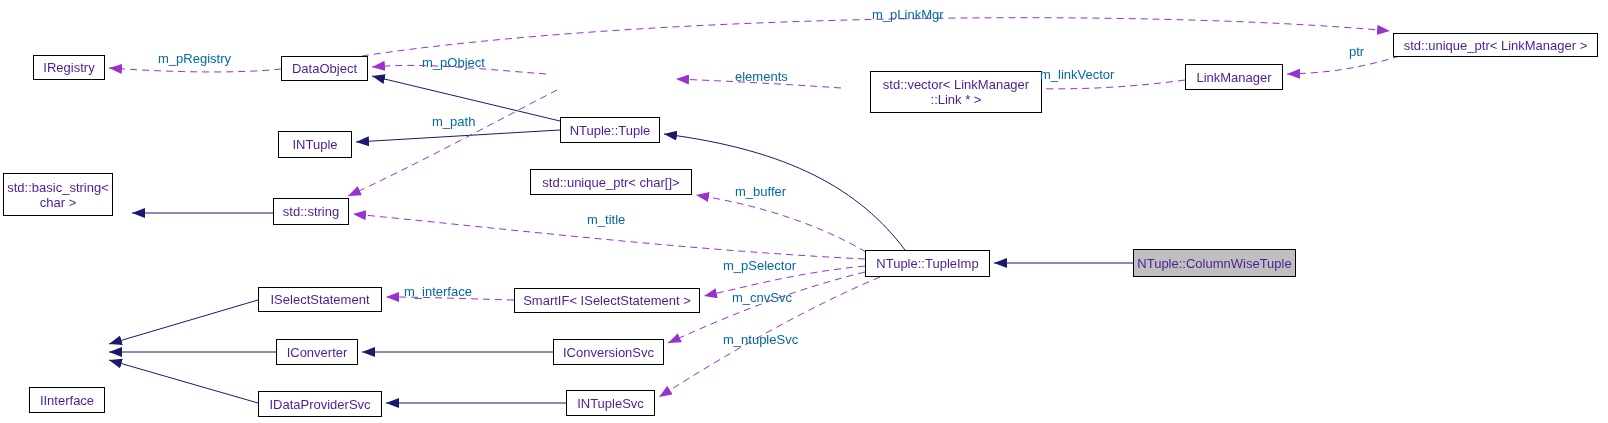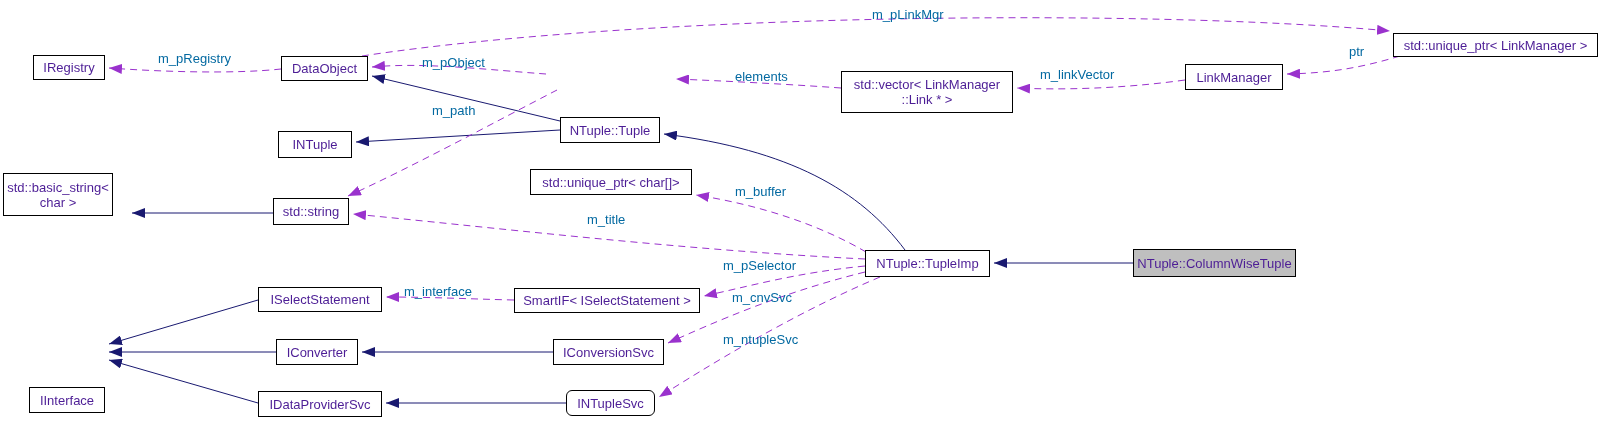--- a/index.html
+++ b/index.html
@@ -68,46 +68,46 @@
     <path class="dashed" d="M 866,252 C 820,225 760,205 696,195" marker-end="url(#arr-dash)"></path>
     <path class="dashed" d="M 865,266 C 795,273 755,285 704,296" marker-end="url(#arr-dash)"></path>
     <path class="dashed" d="M 865,272 C 780,293 715,322 668,343" marker-end="url(#arr-dash)"></path>
     <path class="dashed" d="M 880,277 C 790,315 705,368 659,397" marker-end="url(#arr-dash)"></path>
     <path class="dashed" d="M 514,300 C 470,299 430,297 386,297" marker-end="url(#arr-dash)"></path>
   </svg>
 
   <div class="node" style="left:33px;top:55px;width:72px;height:25px;">IRegistry</div>
   <div class="node" style="left:281px;top:56px;width:87px;height:25px;">DataObject</div>
   <div class="node" style="left:560px;top:117px;width:100px;height:26px;">NTuple::Tuple</div>
-  <div class="node" style="left:841px;top:71px;width:172px;height:42px;">std::vector&lt; LinkManager
+  <div class="node" style="left:870px;top:71px;width:172px;height:42px;">std::vector&lt; LinkManager
 ::Link * &gt;</div>
   <div class="node" style="left:1185px;top:64px;width:98px;height:26px;">LinkManager</div>
   <div class="node" style="left:1393px;top:33px;width:205px;height:24px;">std::unique_ptr&lt; LinkManager &gt;</div>
   <div class="node" style="left:278px;top:131px;width:74px;height:27px;">INTuple</div>
   <div class="node" style="left:3px;top:173px;width:110px;height:43px;">std::basic_string&lt;
 char &gt;</div>
   <div class="node" style="left:273px;top:198px;width:76px;height:27px;">std::string</div>
   <div class="node" style="left:530px;top:169px;width:162px;height:26px;">std::unique_ptr&lt; char[]&gt;</div>
   <div class="node" style="left:865px;top:250px;width:125px;height:27px;">NTuple::TupleImp</div>
   <div class="node focus" style="left:1133px;top:249px;width:163px;height:28px;">NTuple::ColumnWiseTuple</div>
   <div class="node" style="left:258px;top:287px;width:124px;height:25px;">ISelectStatement</div>
   <div class="node" style="left:514px;top:288px;width:186px;height:25px;">SmartIF&lt; ISelectStatement &gt;</div>
   <div class="node" style="left:29px;top:339px;width:76px;height:26px;margin-top:48px;">IInterface</div>
   <div class="node" style="left:276px;top:339px;width:82px;height:26px;">IConverter</div>
   <div class="node" style="left:553px;top:339px;width:111px;height:26px;">IConversionSvc</div>
   <div class="node" style="left:258px;top:391px;width:124px;height:26px;">IDataProviderSvc</div>
-  <div class="node" style="left:566px;top:390px;width:89px;height:26px;border-radius:6px;">INTupleSvc</div>
+  <div class="node" style="left:566px;top:390px;width:89px;height:26px;">INTupleSvc</div>
 
   <div class="edge-label" style="left:158px;top:51px;">m_pRegistry</div>
   <div class="edge-label" style="left:422px;top:55px;">m_pObject</div>
   <div class="edge-label" style="left:872px;top:7px;">m_pLinkMgr</div>
   <div class="edge-label" style="left:735px;top:69px;">elements</div>
   <div class="edge-label" style="left:1040px;top:67px;">m_linkVector</div>
   <div class="edge-label" style="left:1349px;top:44px;">ptr</div>
-  <div class="edge-label" style="left:432px;top:103px;">m_path</div>
+  <div class="edge-label" style="left:432px;top:114px;">m_path</div>
   <div class="edge-label" style="left:735px;top:184px;">m_buffer</div>
   <div class="edge-label" style="left:587px;top:212px;">m_title</div>
   <div class="edge-label" style="left:723px;top:258px;">m_pSelector</div>
   <div class="edge-label" style="left:732px;top:290px;">m_cnvSvc</div>
   <div class="edge-label" style="left:723px;top:332px;">m_ntupleSvc</div>
   <div class="edge-label" style="left:404px;top:284px;">m_interface</div>
 
 </div>
 
 </body></html>

